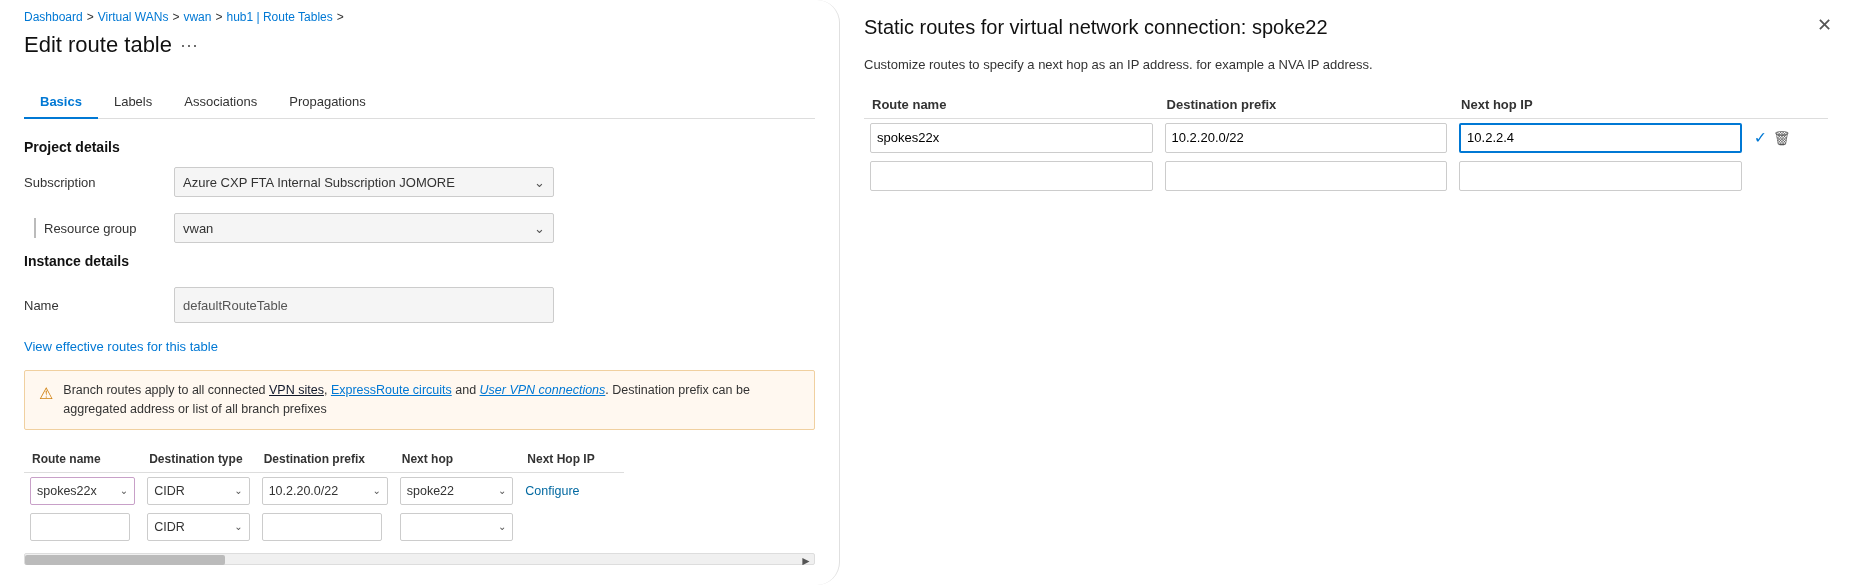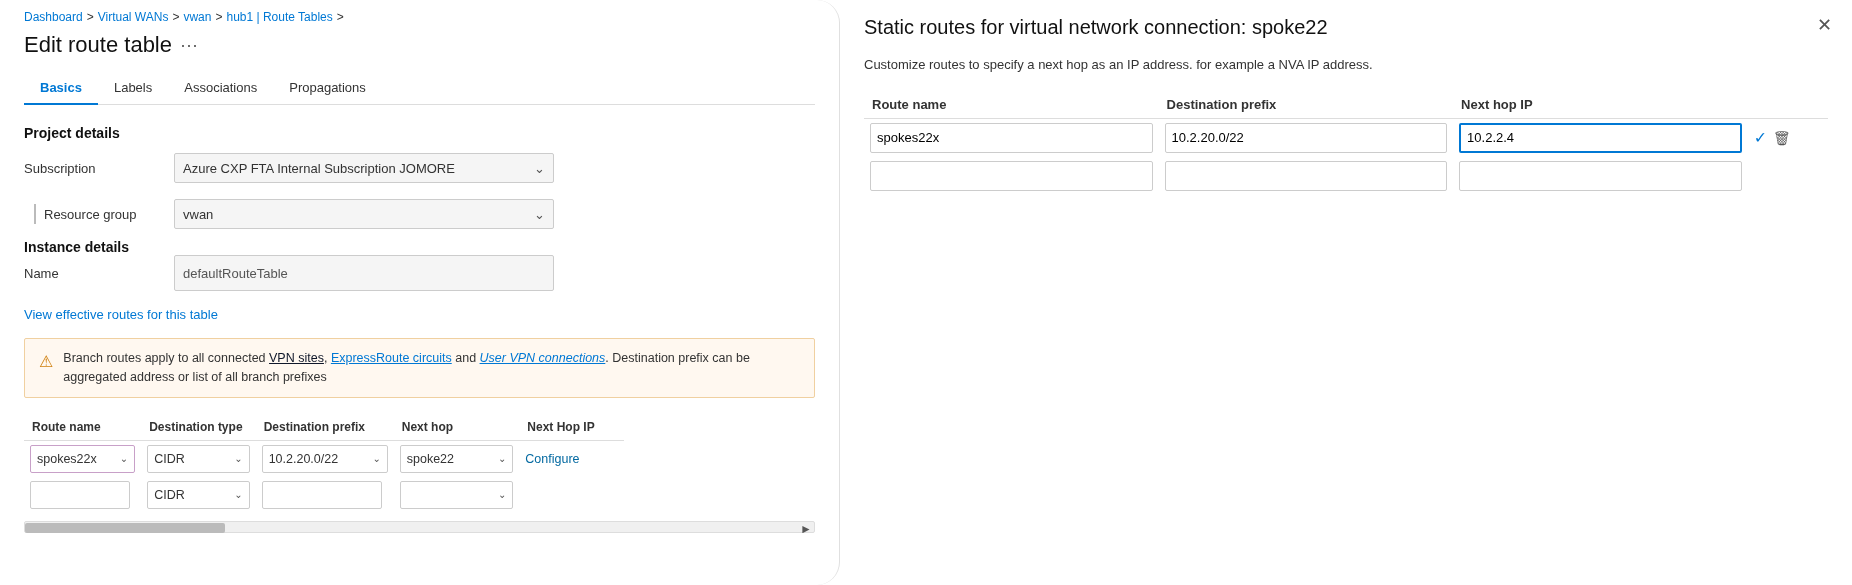--- a/index.html
+++ b/index.html
@@ -38,21 +38,21 @@
     }
     .breadcrumb a {
       color: #0078d4;
       text-decoration: none;
     }
 
     .page-title {
       display: flex;
       align-items: center;
       gap: 8px;
-      margin-bottom: 14px;
+      margin-bottom: 28px;
     }
     .page-title h1 {
       font-size: 22px;
       font-weight: 300;
       color: #111;
     }
     .page-title .ellipsis {
       font-size: 18px;
       color: #555;
       cursor: pointer;
@@ -319,21 +319,21 @@
       color: #0078d4;
       font-size: 16px;
       cursor: pointer;
     }
     .delete-icon {
       color: #555;
       font-size: 14px;
       cursor: pointer;
     }
 
-    .section-gap { margin-bottom: 0; }
+    .section-gap { margin-bottom: 18px; }
 
     
     .resource-row {
       display: flex;
       align-items: center;
       margin-bottom: 10px;
     }
   </style>
 </head>
 <body>

